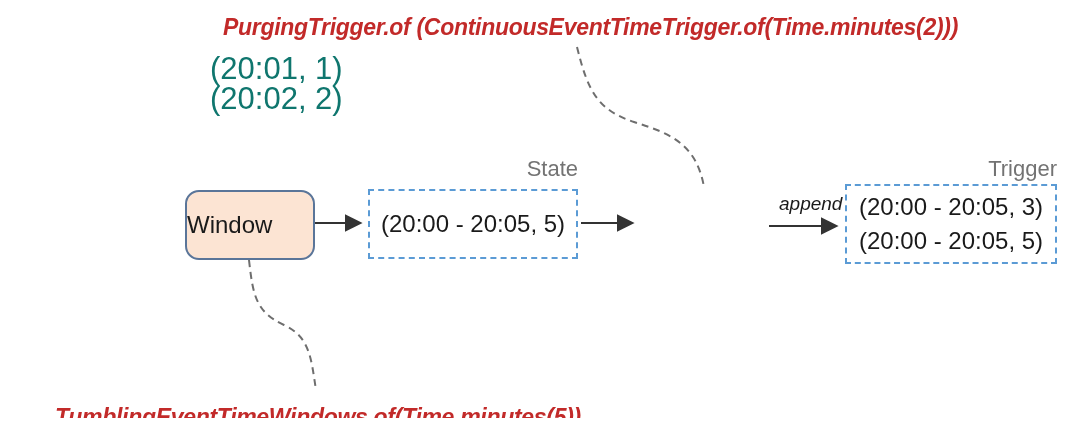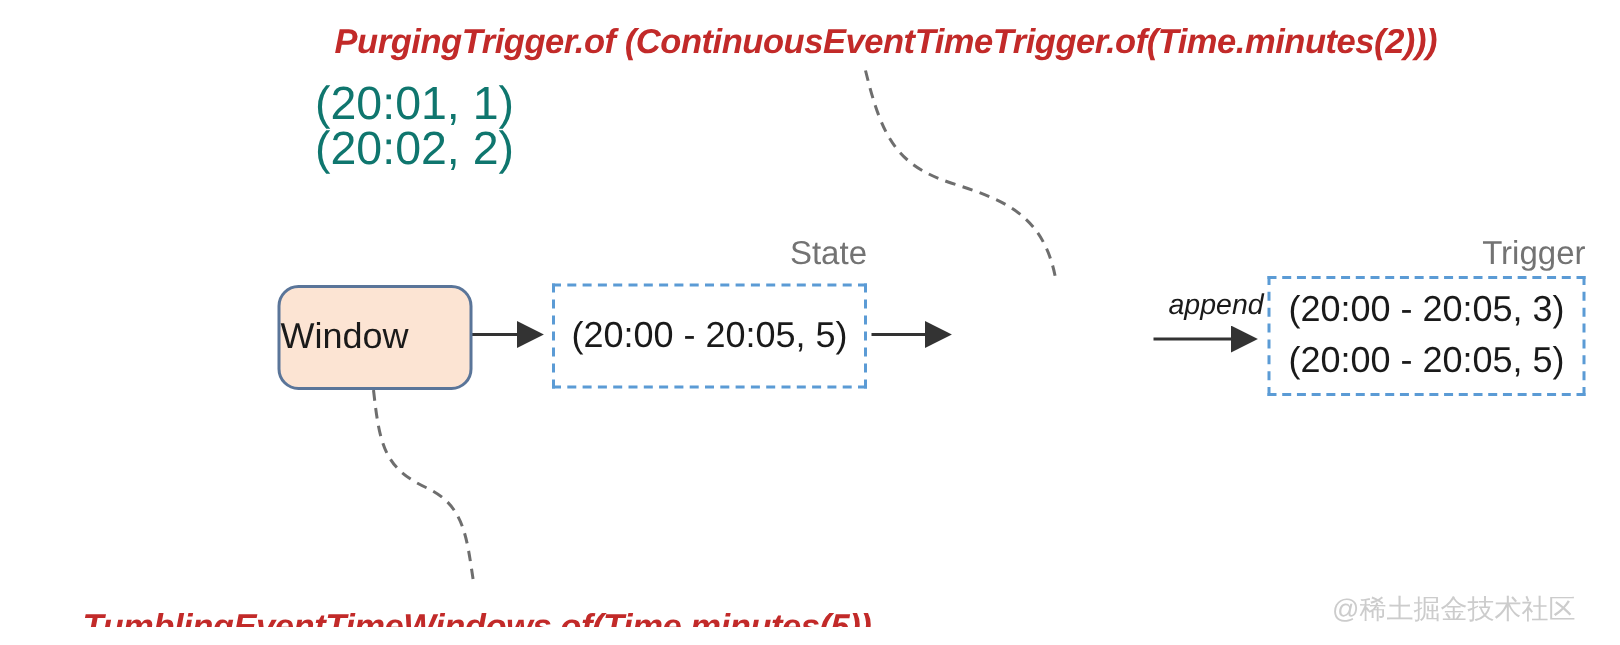--- a/index.html
+++ b/index.html
@@ -84,15 +84,14 @@
 
 
   <div class="append-label">append</div>
 
   <div class="section-label result-label">Trigger</div>
   <div class="dashed-box result-box">
     <div>(20:00 - 20:05, 3)</div>
     <div>(20:00 - 20:05, 5)</div>
   </div>
 
-  <div class="watermark">@稀土掘金技术社区</div>
 
 </div>
 
 </body></html>

